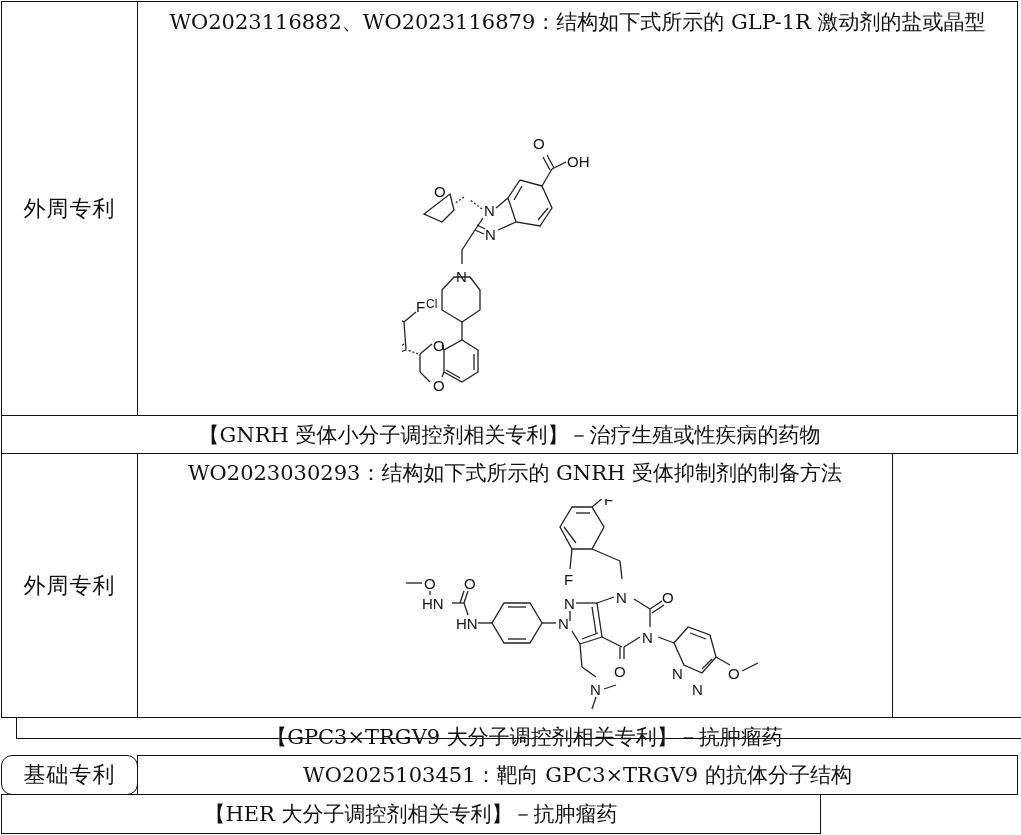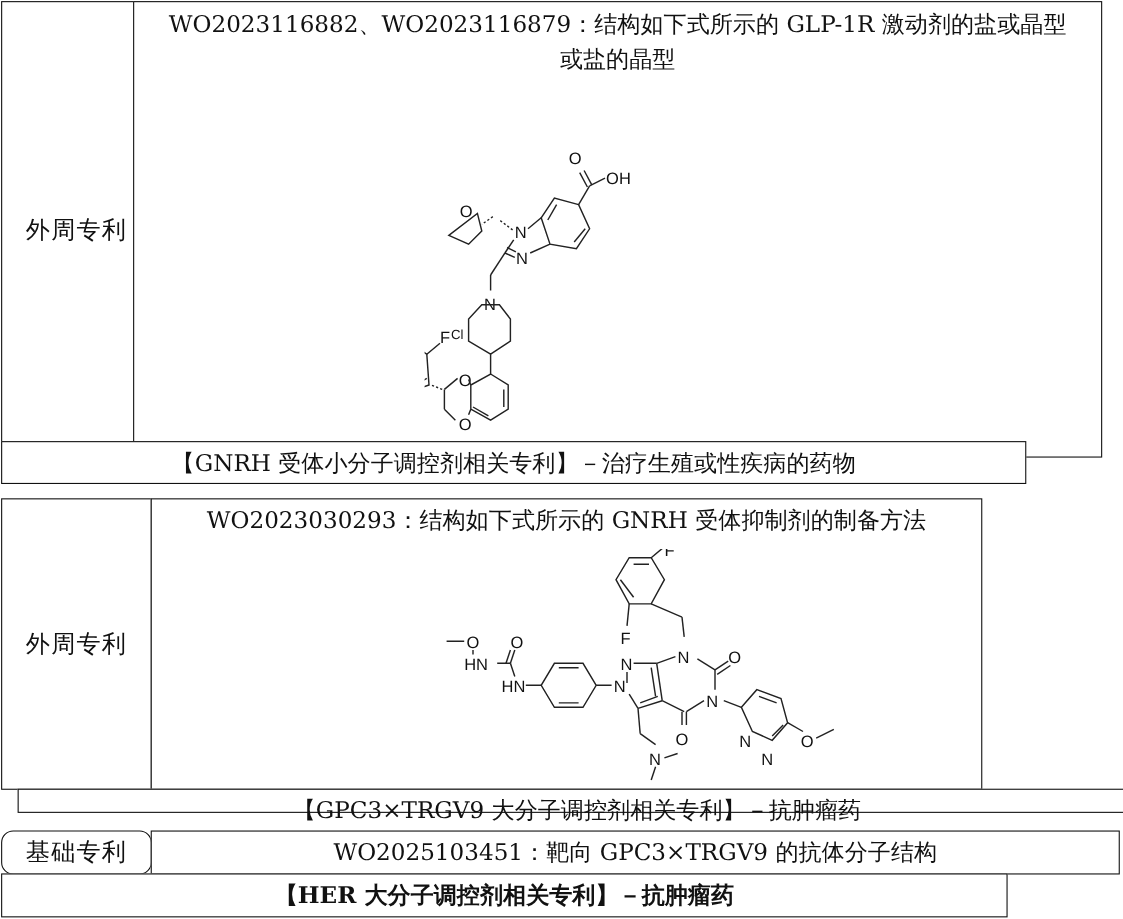--- a/index.html
+++ b/index.html
@@ -15,24 +15,23 @@
   .mol line, .mol polyline, .mol polygon, .mol path { stroke: #222; stroke-width: 1.3; fill: none; }
 </style>
 </head>
 <body>
 
 <div class="tbl">
 
   <div class="cell label" style="left:0; top:0; width:137px; height:415px;">
     <span>外周专利</span>
   </div>
-  <div class="cell" style="left:120px; top:0; width:881px; height:415px;">
+  <div class="cell" style="left:136px; top:0; width:881px; height:415px;">
     <div class="txt center" style="margin-top:4px;">
       <div>WO2023116882、WO2023116879：结构如下式所示的 GLP-1R 激动剂的盐或晶型</div>
-      <div>或盐的晶型</div>
     </div>
     <svg class="mol" style="left:264px; top:120px;" width="350" height="290" viewBox="0 0 350 290">
 
       <text x="131" y="27">O</text>
       <text x="165" y="45">OH</text>
       <line x1="145" y1="33" x2="152" y2="46"></line>
       <line x1="141" y1="35" x2="148" y2="48"></line>
       <line x1="150" y1="47" x2="164" y2="40"></line>
       <line x1="150" y1="47" x2="140" y2="64"></line>
 
@@ -79,21 +78,21 @@
       <line x1="-12" y1="230" x2="2" y2="222"></line>
       <line x1="2" y1="200" x2="14" y2="190"></line>
       <text x="14" y="190">F</text>
       <line x1="-34" y1="200" x2="-48" y2="190"></line>
     </svg>
     <div style="position:absolute; left:288px; top:295px; font-family:'Liberation Sans',sans-serif; font-size:12px;">
       <span>Cl</span>
     </div>
   </div>
 
-  <div class="cell txt center" style="left:0; top:400px; width:932px; height:39px; line-height:38px;">
+  <div class="cell txt center" style="left:0; top:414px; width:1017px; height:39px; line-height:38px;">
     <span>【GNRH 受体小分子调控剂相关专利】－治疗生殖或性疾病的药物</span>
   </div>
 
   <div class="cell label" style="left:0; top:452px; width:137px; height:265px;">
     <span>外周专利</span>
   </div>
   <div class="cell" style="left:136px; top:452px; width:756px; height:265px;">
     <div class="txt center" style="margin-top:3px;">
       <div>WO2023030293：结构如下式所示的 GNRH 受体抑制剂的制备方法</div>
     </div>
@@ -172,16 +171,16 @@
     <span>【GPC3×TRGV9 大分子调控剂相关专利】－抗肿瘤药</span>
   </div>
 
   <div class="cell label" style="left:0; top:754px; width:137px; height:40px;border-radius:11px;">
     <span>基础专利</span>
   </div>
   <div class="cell txt center" style="left:136px; top:754px; width:881px; height:40px; line-height:38px;">
     <span>WO2025103451：靶向 GPC3×TRGV9 的抗体分子结构</span>
   </div>
 
-  <div class="cell txt center" style="left:0; top:793px; width:915px; height:40px; line-height:38px;font-weight:bold;">
+  <div class="cell txt center" style="left:0; top:793px; width:820px; height:40px; line-height:38px;">
     <span>【HER 大分子调控剂相关专利】－抗肿瘤药</span>
   </div>
 </div>
 
 </body></html>

